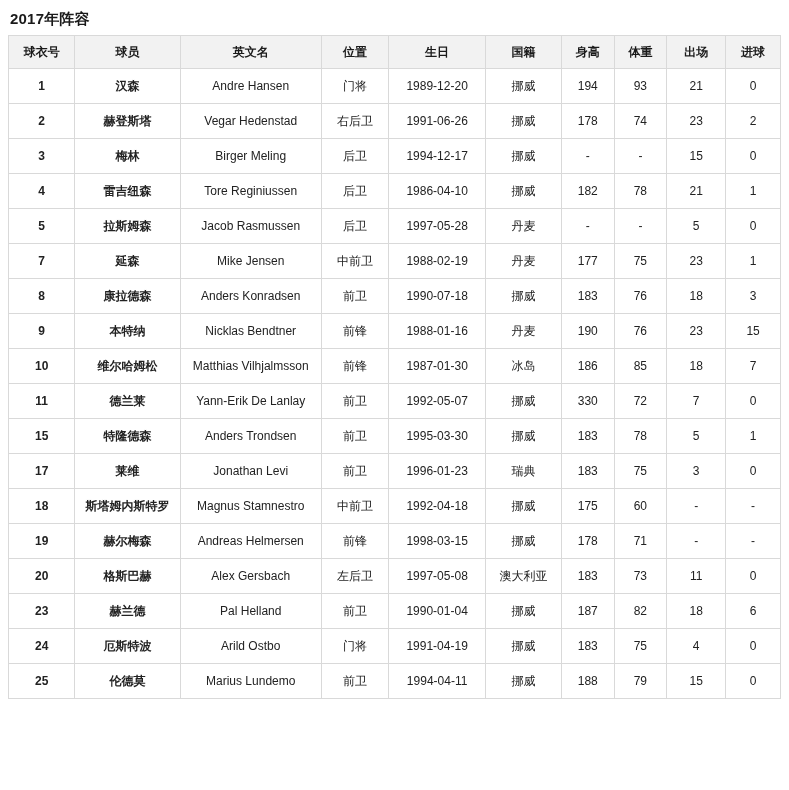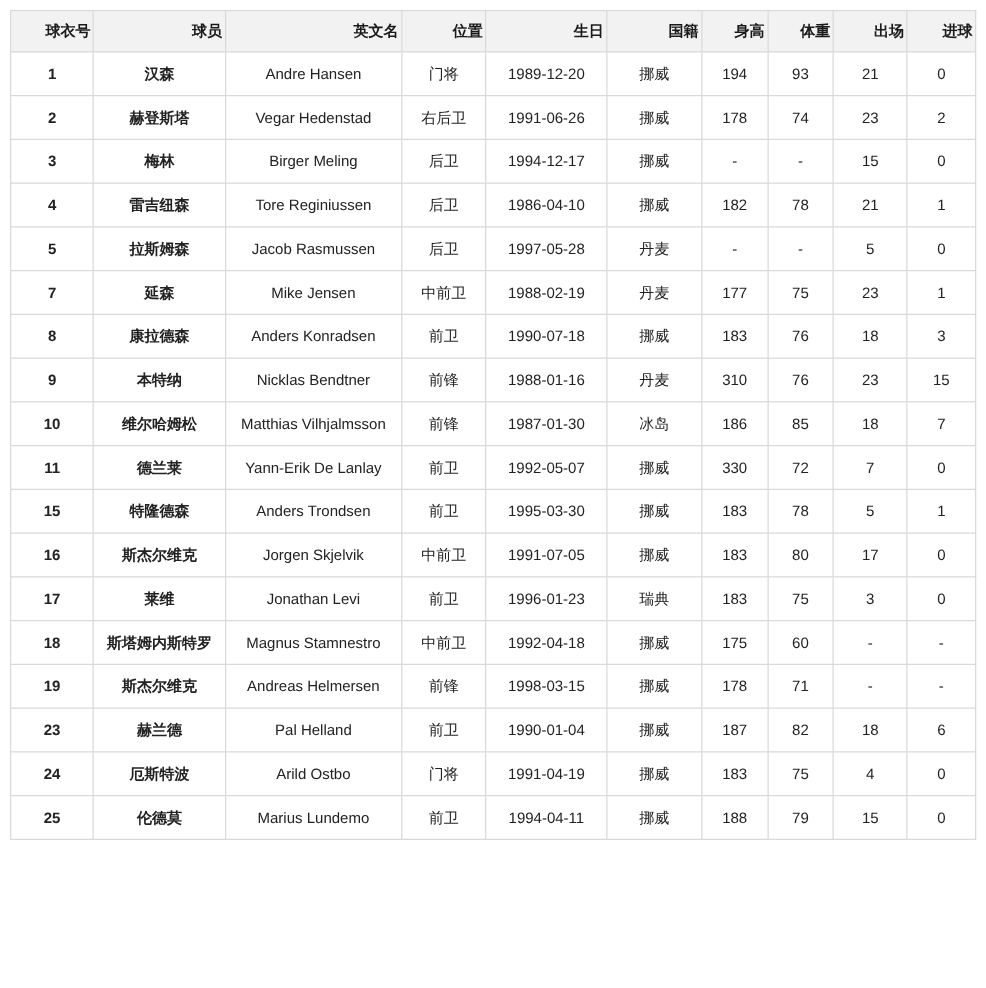--- a/index.html
+++ b/index.html
@@ -39,21 +39,20 @@
     padding: 5px 2px;
     line-height: 1.25;
     word-wrap: break-word;
   }
   table.roster thead th {
     background: #f2f2f2;
     font-weight: bold;
     color: #1a1a1a;
     height: 22px;
     font-size: 12px;
-    text-align: right;
   }
   table.roster tbody td {
     background: #ffffff;
     height: 24px;
   }
   td.cn-name { font-weight: bold; }
   td.en-name { font-weight: normal; }
   td.num { font-weight: bold; }
   td.pos { }
   .col-num    { width: 63px; }
@@ -64,20 +63,21 @@
   .col-nat    { width: 72px; }
   .col-h      { width: 50px; }
   .col-w      { width: 50px; }
   .col-apps   { width: 56px; }
   .col-goals  { width: 52px; }
 </style>
 </head>
 <body>
 
 <div class="page">
+  <div class="title">2017年阵容</div>
 
   <table class="roster">
     <colgroup>
       <col class="col-num">
         <col class="col-cn">
         <col class="col-en">
         <col class="col-pos">
         <col class="col-birth">
       <col class="col-nat">
         <col class="col-h">
@@ -184,21 +184,21 @@
           <td>18</td>
           <td>3</td>
         </tr>
         <tr>
           <td class="num">9</td>
           <td class="cn-name">本特纳</td>
           <td class="en-name">Nicklas Bendtner</td>
           <td class="pos">前锋</td>
           <td>1988-01-16</td>
           <td>丹麦</td>
-          <td>310</td>
+          <td>190</td>
           <td>76</td>
           <td>23</td>
           <td>15</td>
         </tr>
         <tr>
           <td class="num">10</td>
           <td class="cn-name">维尔哈姆松</td>
           <td class="en-name">Matthias Vilhjalmsson</td>
           <td class="pos">前锋</td>
           <td>1987-01-30</td>
@@ -226,32 +226,20 @@
           <td class="en-name">Anders Trondsen</td>
           <td class="pos">前卫</td>
           <td>1995-03-30</td>
           <td>挪威</td>
           <td>183</td>
           <td>78</td>
           <td>5</td>
           <td>1</td>
         </tr>
         <tr>
-          <td class="num">16</td>
-          <td class="cn-name">斯杰尔维克</td>
-          <td class="en-name">Jorgen Skjelvik</td>
-          <td class="pos">中前卫</td>
-          <td>1991-07-05</td>
-          <td>挪威</td>
-          <td>183</td>
-          <td>80</td>
-          <td>17</td>
-          <td>0</td>
-        </tr>
-        <tr>
           <td class="num">17</td>
           <td class="cn-name">莱维</td>
           <td class="en-name">Jonathan Levi</td>
           <td class="pos">前卫</td>
           <td>1996-01-23</td>
           <td>瑞典</td>
           <td>183</td>
           <td>75</td>
           <td>3</td>
           <td>0</td>
@@ -263,29 +251,41 @@
           <td class="pos">中前卫</td>
           <td>1992-04-18</td>
           <td>挪威</td>
           <td>175</td>
           <td>60</td>
           <td>-</td>
           <td>-</td>
         </tr>
         <tr>
           <td class="num">19</td>
-          <td class="cn-name">斯杰尔维克</td>
+          <td class="cn-name">赫尔梅森</td>
           <td class="en-name">Andreas Helmersen</td>
           <td class="pos">前锋</td>
           <td>1998-03-15</td>
           <td>挪威</td>
           <td>178</td>
           <td>71</td>
           <td>-</td>
           <td>-</td>
+        </tr>
+        <tr>
+          <td class="num">20</td>
+          <td class="cn-name">格斯巴赫</td>
+          <td class="en-name">Alex Gersbach</td>
+          <td class="pos">左后卫</td>
+          <td>1997-05-08</td>
+          <td>澳大利亚</td>
+          <td>183</td>
+          <td>73</td>
+          <td>11</td>
+          <td>0</td>
         </tr>
         <tr>
           <td class="num">23</td>
           <td class="cn-name">赫兰德</td>
           <td class="en-name">Pal Helland</td>
           <td class="pos">前卫</td>
           <td>1990-01-04</td>
           <td>挪威</td>
           <td>187</td>
           <td>82</td>

